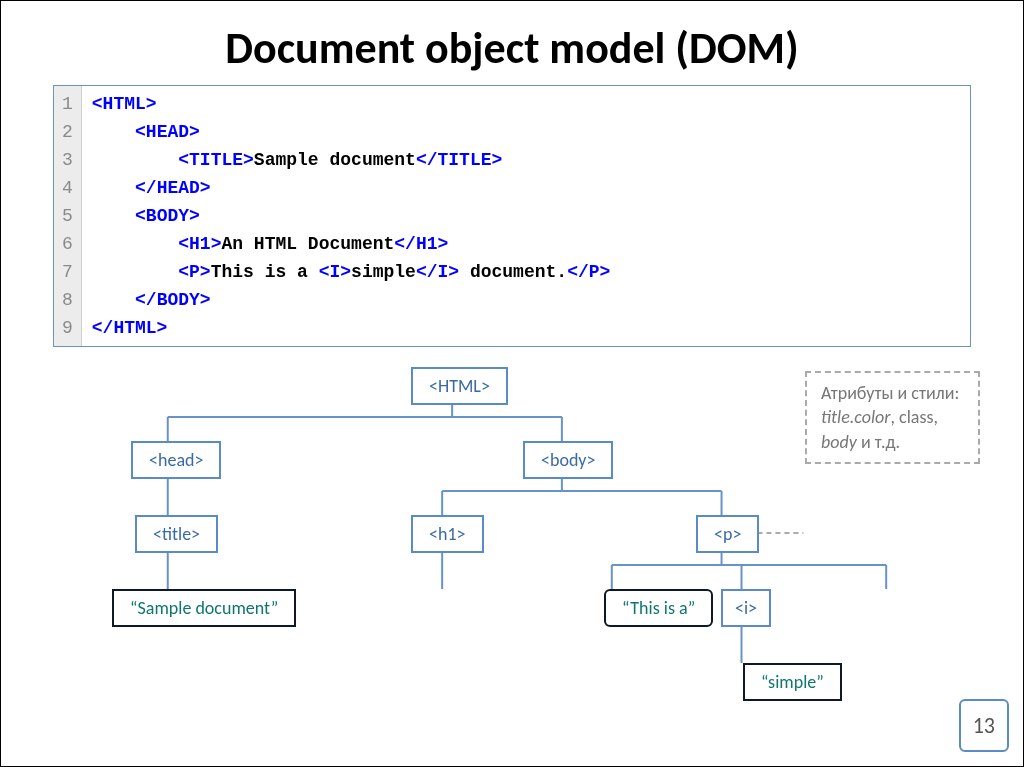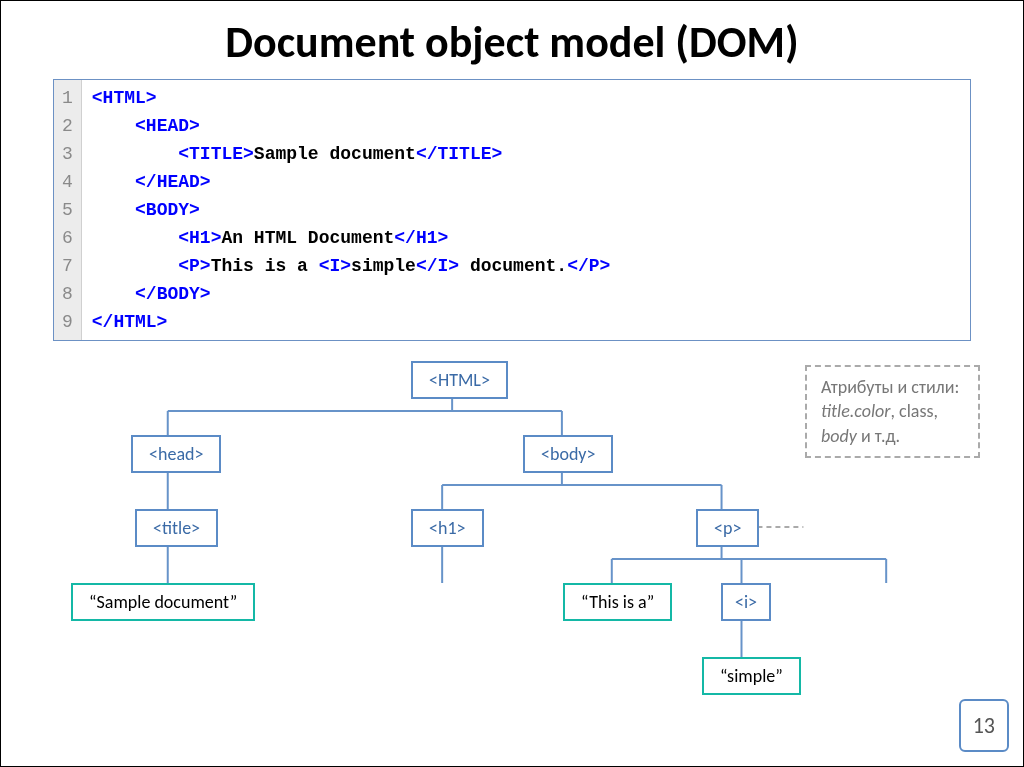--- a/index.html
+++ b/index.html
@@ -16,21 +16,21 @@
     width: 100%;
     height: 100%;
     border: 1px solid #000;
     padding: 12px 52px 0 52px;
     position: relative;
   }
   .title {
     font-size: 44px;
     font-weight: 700;
     text-align: center;
-    margin: 2px 0 10px 0;
+    margin: 8px 0 10px 0;
     color: #000;
   }
   .code-box {
     border: 1px solid #6c91c4;
     background: #fff;
     font-family: "Courier New", monospace;
     font-size: 18px;
     font-weight: 700;
     line-height: 1.55;
     display: flex;
@@ -64,22 +64,23 @@
     position: absolute;
     border: 2px solid #5b8bc6;
     background: #fff;
     color: #3a6aa6;
     font-size: 18px;
     padding: 6px 16px;
     text-align: center;
     white-space: nowrap;
   }
   .leaf {
-    border: 2px solid #14b8a6;
-    color: #000000;
+    border: 2px solid #0f172a;
+    color: #0f766e;
+    margin-left: 41px;
   }
   svg.conn {
     position: absolute;
     left: 0; top: 0;
     width: 100%; height: 100%;
     pointer-events: none;
   }
   svg.conn line {
     stroke: #6793c9;
     stroke-width: 2;
@@ -158,21 +159,21 @@
     </svg>
 
     <div class="node" style="left:358px; top:0px;">&lt;HTML&gt;</div>
     <div class="node" style="left:78px;  top:74px;">&lt;head&gt;</div>
     <div class="node" style="left:470px; top:74px;">&lt;body&gt;</div>
     <div class="node" style="left:82px;  top:148px;">&lt;title&gt;</div>
     <div class="node" style="left:358px; top:148px;">&lt;h1&gt;</div>
     <div class="node" style="left:643px; top:148px;">&lt;p&gt;</div>
 
     <div class="node leaf" style="left:18px;  top:222px;">“Sample document”</div>
-    <div class="node leaf" style="left:510px; top:222px;">“This is a”</div>
+    <div class="node leaf" style="left:510px; top:222px;border-radius:6px;">“This is a”</div>
     <div class="node" style="left:668px; top:222px; padding:6px 12px;">&lt;i&gt;</div>
     <div class="node leaf" style="left:649px; top:296px;">“simple”</div>
 
     <div class="note-box" style="left:752px; top:4px; width:175px;">
       <div>Атрибуты и стили:</div>
       <div><span class="ital">title.color</span><span>, class,</span></div>
       <div><span class="ital">body</span><span> и т.д.</span></div>
     </div>
   </div>
 

